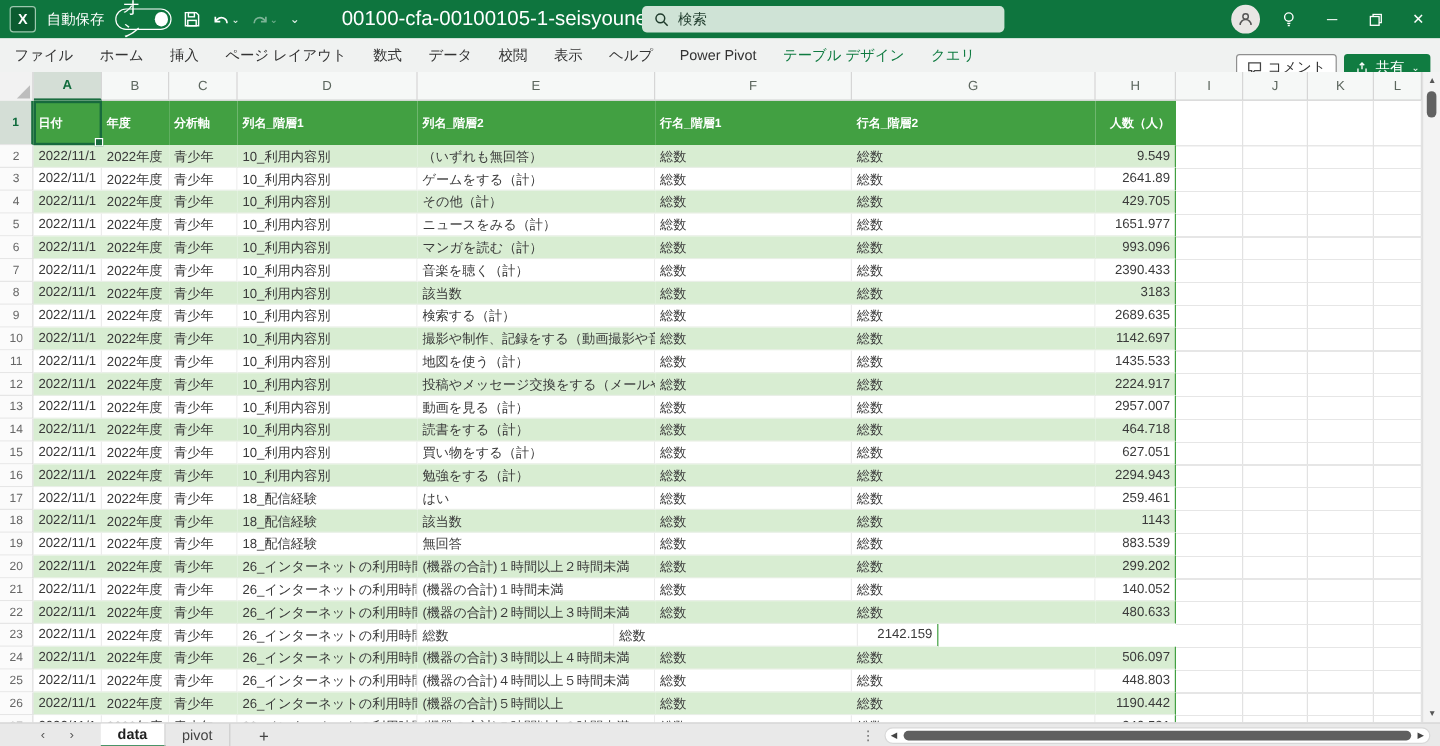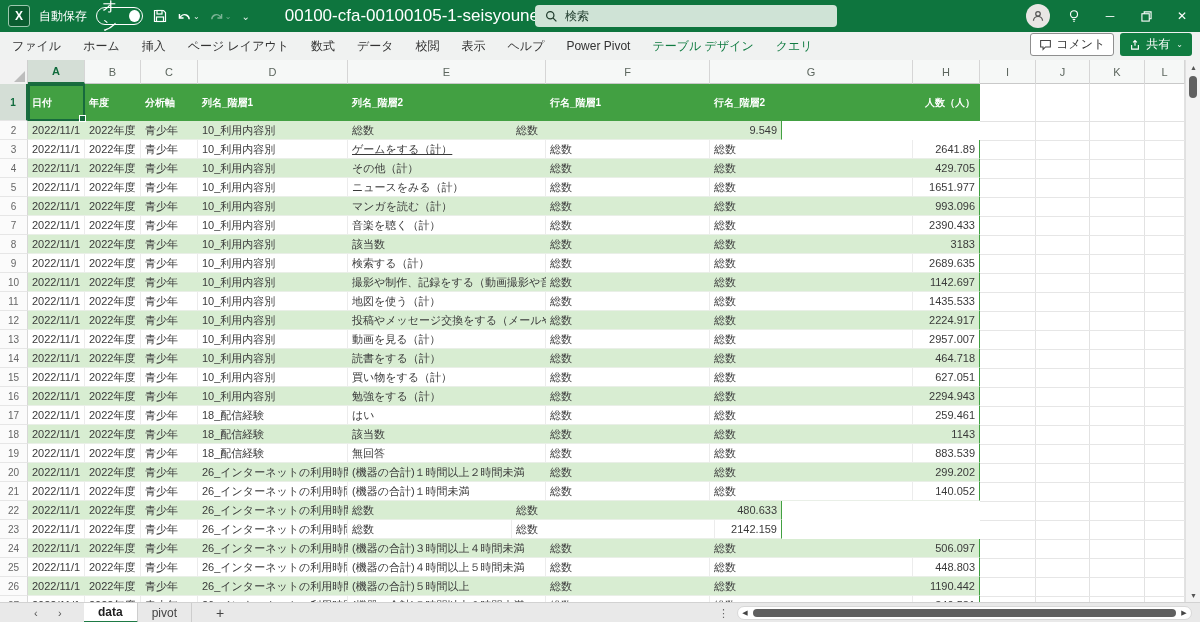--- a/index.html
+++ b/index.html
@@ -23,21 +23,21 @@
   #searchbox{position:absolute;left:535px;top:5px;width:292px;height:22px;background:#cfe3d6;border-radius:4px;display:flex;align-items:center;gap:7px;padding-left:10px;color:#1e3a2b;font-size:12px;}
   .tb-right{position:absolute;right:0;top:0;height:32px;display:flex;align-items:center;gap:0;}
   .tb-btn{width:36px;height:32px;display:flex;align-items:center;justify-content:center;color:#fff;font-size:12px;}
   .avatar{width:24px;height:24px;border-radius:50%;background:#e8e6e4;display:flex;align-items:center;justify-content:center;}
 
   
   #menubar{position:absolute;top:32px;left:0;width:1200px;height:28px;background:#f0f2f1;border-bottom:1px solid #dadada;display:flex;align-items:center;}
   .menu-items{display:flex;align-items:center;gap:22px;padding-left:12px;font-size:12px;color:#333;}
   .menu-item{cursor:default;white-space:nowrap;}
   .menu-item.grn{color:#0f7b41;}
-  .mb-right{position:absolute;right:8px;top:1px;display:flex;align-items:center;gap:6px;text-align:center;}
+  .mb-right{position:absolute;right:8px;top:13px;display:flex;align-items:center;gap:6px;text-align:center;}
   .cmt-btn{display:flex;align-items:center;gap:4px;border:1px solid #8f8f8f;border-radius:3px;background:#fff;padding:2px 8px;font-size:12px;color:#333;}
   .share-btn{display:flex;align-items:center;gap:5px;border-radius:3px;background:#107c41;padding:3px 9px;font-size:12px;color:#fff;}
 
   
   #colheads{position:absolute;top:60px;left:0;width:1185px;height:24px;display:flex;background:#f6f8f7;border-bottom:1px solid #c9c9c9;box-sizing:border-box;}
   .cornercell{width:28px;height:24px;border-right:1px solid #cfcfcf;position:relative;box-sizing:border-box;background:#f2f2f2;}
   .cornercell:after{content:"";position:absolute;right:2px;bottom:2px;border-left:11px solid transparent;border-bottom:11px solid #bdbdbd;}
   .colcell{height:24px;box-sizing:border-box;border-right:1px solid #d6d6d6;display:flex;align-items:center;justify-content:center;font-size:11px;color:#5c665e;}
   .colcell.selcol{background:#d4ded6;color:#0f6b3c;border-bottom:2px solid #1a6d3f;font-weight:bold;}
 
@@ -231,31 +231,32 @@
           <div class="cell" style="width: 164px;">行名_階層1</div>
           <div class="cell" style="width: 203px;">行名_階層2</div>
           <div class="cell num colH" style="width: 67px;">人数（人）</div>
         </div>
         <div class="grow drow band">
           <div class="gut">2</div>
           <div class="cell" style="width: 57px;">2022/11/1</div>
           <div class="cell" style="width: 56px;">2022年度</div>
           <div class="cell" style="width: 57px;">青少年</div>
           <div class="cell" style="width: 150px;">10_利用内容別</div>
+          <div class="cell" style="width: 198px;">（いずれも無回答）</div>
           <div class="cell" style="width: 164px;">総数</div>
           <div class="cell" style="width: 203px;">総数</div>
           <div class="cell num colH" style="width: 67px;">9.549</div>
         </div>
         <div class="grow drow plain">
           <div class="gut">3</div>
           <div class="cell" style="width: 57px;">2022/11/1</div>
           <div class="cell" style="width: 56px;">2022年度</div>
           <div class="cell" style="width: 57px;">青少年</div>
           <div class="cell" style="width: 150px;">10_利用内容別</div>
-          <div class="cell" style="width: 198px; text-decoration: underline;">ゲームをする（計）</div>
+          <div class="cell" style="width: 198px;">ゲームをする（計）</div>
           <div class="cell" style="width: 164px;">総数</div>
           <div class="cell" style="width: 203px;">総数</div>
           <div class="cell num colH" style="width: 67px;">2641.89</div>
         </div>
         <div class="grow drow band">
           <div class="gut">4</div>
           <div class="cell" style="width: 57px;">2022/11/1</div>
           <div class="cell" style="width: 56px;">2022年度</div>
           <div class="cell" style="width: 57px;">青少年</div>
           <div class="cell" style="width: 150px;">10_利用内容別</div>
@@ -450,20 +451,21 @@
           <div class="cell" style="width: 164px;">総数</div>
           <div class="cell" style="width: 203px;">総数</div>
           <div class="cell num colH" style="width: 67px;">140.052</div>
         </div>
         <div class="grow drow band">
           <div class="gut">22</div>
           <div class="cell" style="width: 57px;">2022/11/1</div>
           <div class="cell" style="width: 56px;">2022年度</div>
           <div class="cell" style="width: 57px;">青少年</div>
           <div class="cell" style="width: 150px;">26_インターネットの利用時間</div>
+          <div class="cell" style="width: 198px;">(機器の合計)２時間以上３時間未満</div>
           <div class="cell" style="width: 164px;">総数</div>
           <div class="cell" style="width: 203px;">総数</div>
           <div class="cell num colH" style="width: 67px;">480.633</div>
         </div>
         <div class="grow drow plain">
           <div class="gut">23</div>
           <div class="cell" style="width: 57px;">2022/11/1</div>
           <div class="cell" style="width: 56px;">2022年度</div>
           <div class="cell" style="width: 57px;">青少年</div>
           <div class="cell" style="width: 150px;">26_インターネットの利用時間</div>

